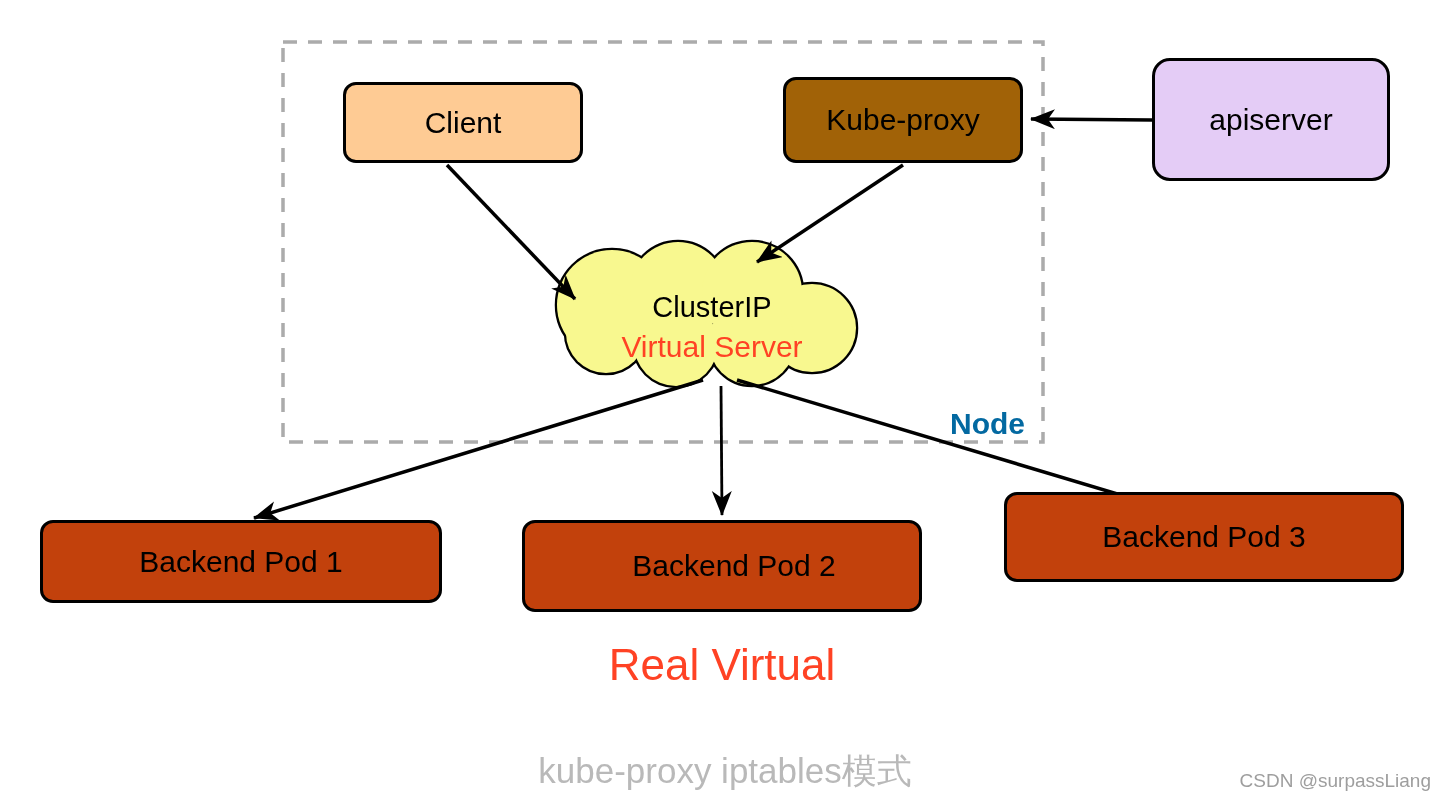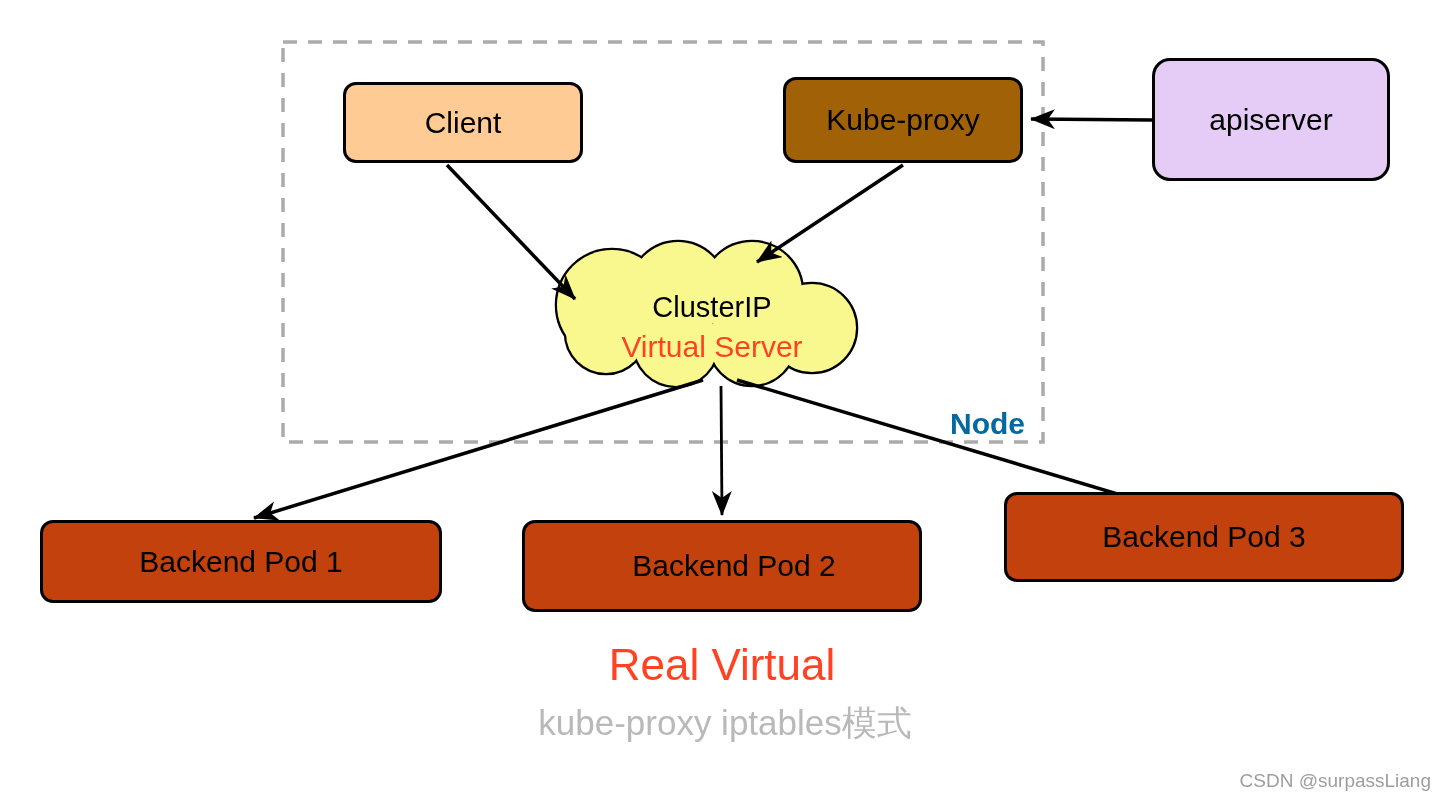--- a/index.html
+++ b/index.html
@@ -58,21 +58,21 @@
   .real-server {
     position: absolute;
     left: 322px; top: 640px; width: 800px;
     text-align: center;
     font-size: 44px;
     color: #FF4224;
     z-index: 3;
   }
   .mode-caption {
     position: absolute;
-    left: 325px; top: 700px; width: 800px;
+    left: 325px; top: 748px; width: 800px;
     text-align: center;
     font-size: 35px;
     color: #B9B9B9;
     z-index: 3;
   }
   .watermark {
     position: absolute;
     right: 13px; top: 770px;
     font-size: 19px;
     color: #9E9E9E;

